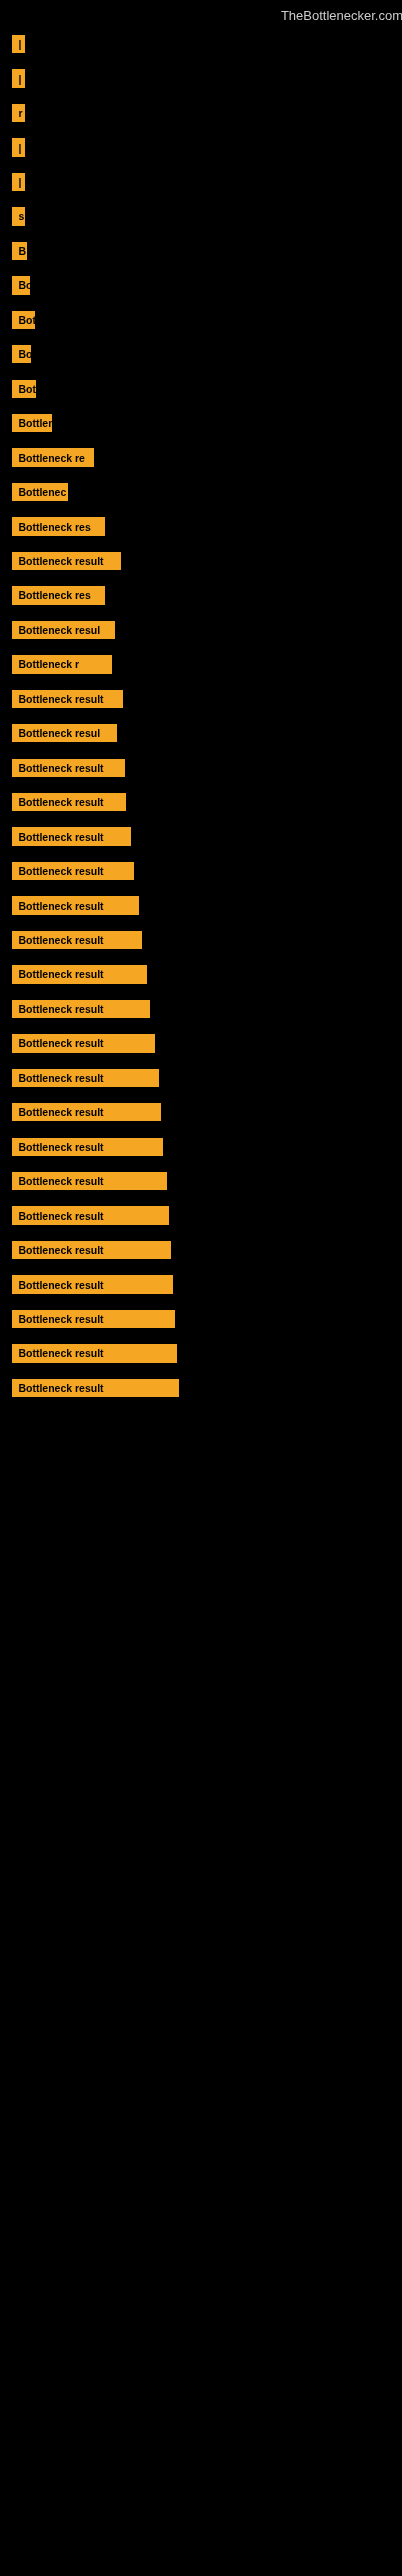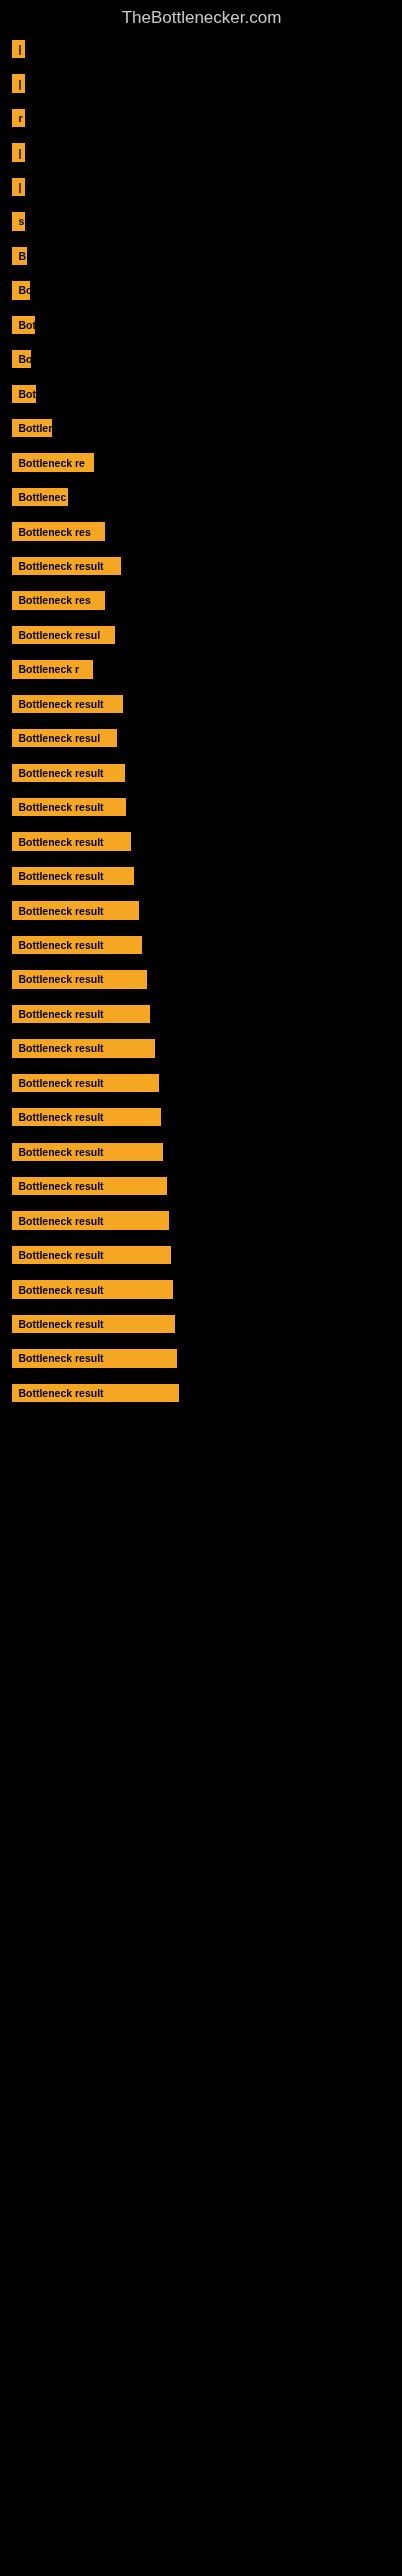--- a/index.html
+++ b/index.html
@@ -10,22 +10,22 @@
     body {
       background-color: #000000;
       width: 403px;
       min-height: 2576px;
       font-family: Arial, sans-serif;
       position: relative;
       overflow-x: hidden;
     }
     .site-title {
       color: #cccccc;
-      font-size: 17px;
-      text-align: center;
+      font-size: 13px;
+      text-align: right;
       padding: 8px 0 4px 0;
       font-weight: normal;
     }
     .content-area {
       padding: 8px 12px;
     }
     .bottleneck-bar {
       background-color: #f5a623;
       color: #000;
       font-size: 10.5px;
@@ -97,21 +97,21 @@
     <div class="row">
       <div class="bottleneck-bar" style="width: 109px;">Bottleneck result</div>
     </div>
     <div class="row">
       <div class="bottleneck-bar" style="width: 93px;">Bottleneck res</div>
     </div>
     <div class="row">
       <div class="bottleneck-bar" style="width: 103px;">Bottleneck resul</div>
     </div>
     <div class="row">
-      <div class="bottleneck-bar" style="width: 81px;">Bottleneck r</div>
+      <div class="bottleneck-bar" style="width: 100px;">Bottleneck r</div>
     </div>
     <div class="row">
       <div class="bottleneck-bar" style="width: 111px;">Bottleneck result</div>
     </div>
     <div class="row">
       <div class="bottleneck-bar" style="width: 105px;">Bottleneck resul</div>
     </div>
     <div class="row">
       <div class="bottleneck-bar" style="width: 113px;">Bottleneck result</div>
     </div>

